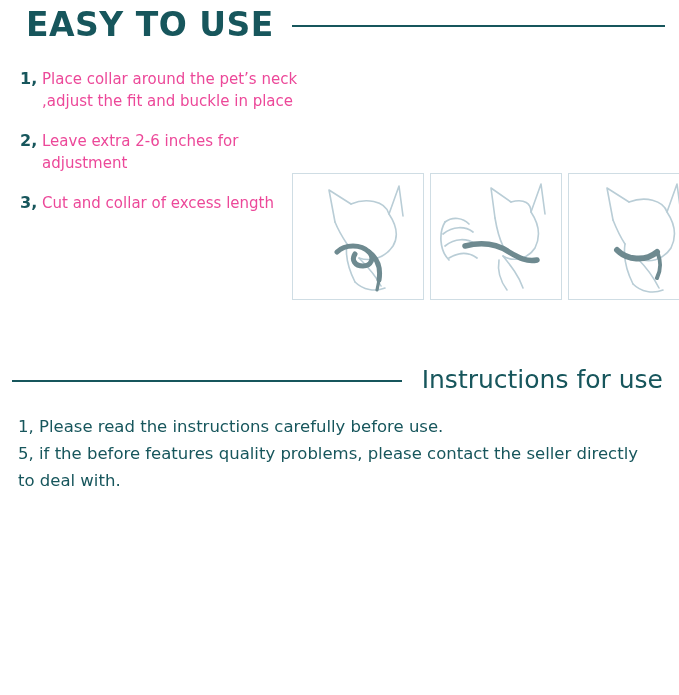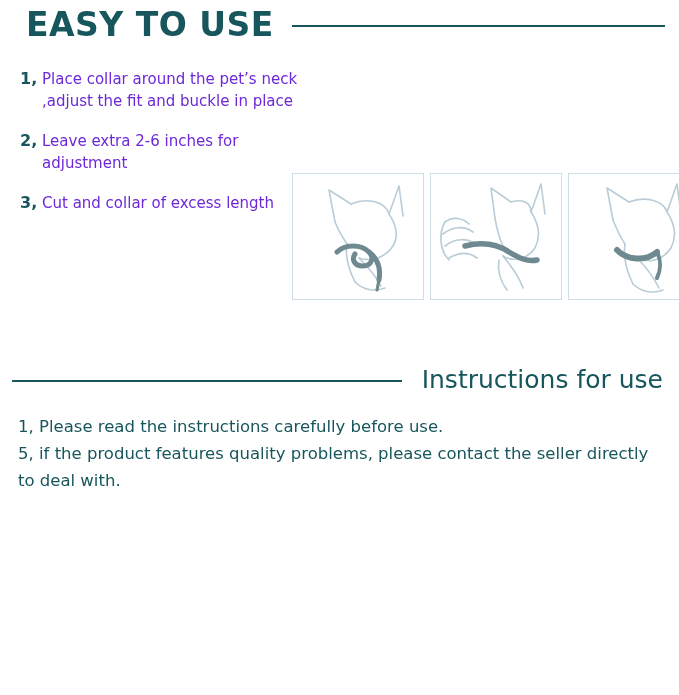--- a/index.html
+++ b/index.html
@@ -63,21 +63,21 @@
     font-size: 16px;
     font-weight: 700;
     color: #17565c;
     width: 22px;
     flex: 0 0 22px;
     line-height: 22px;
     text-align: left;
   }
   .step-text {
     font-size: 15px;
-    color: #6d28d9;
+    color: #ec4899;
     line-height: 22px;
     font-weight: 400;
   }
 
   
   .panels {
     position: absolute;
     left: 292px;
     top: 125px;
     display: flex;
@@ -244,15 +244,15 @@
 
 <div class="section-two">
 
   <div class="title-row-2">
     <div class="title-rule-2"></div>
     <div class="sub-title">Instructions for use</div>
   </div>
 
   <div class="instructions">
     <div class="instruction-line">1, Please read the instructions carefully before use.</div>
-    <div class="instruction-line">5, if the product features quality problems, please contact the seller directly to deal with.</div>
+    <div class="instruction-line">5, if the before features quality problems, please contact the seller directly to deal with.</div>
   </div>
 </div>
 
 </body></html>

